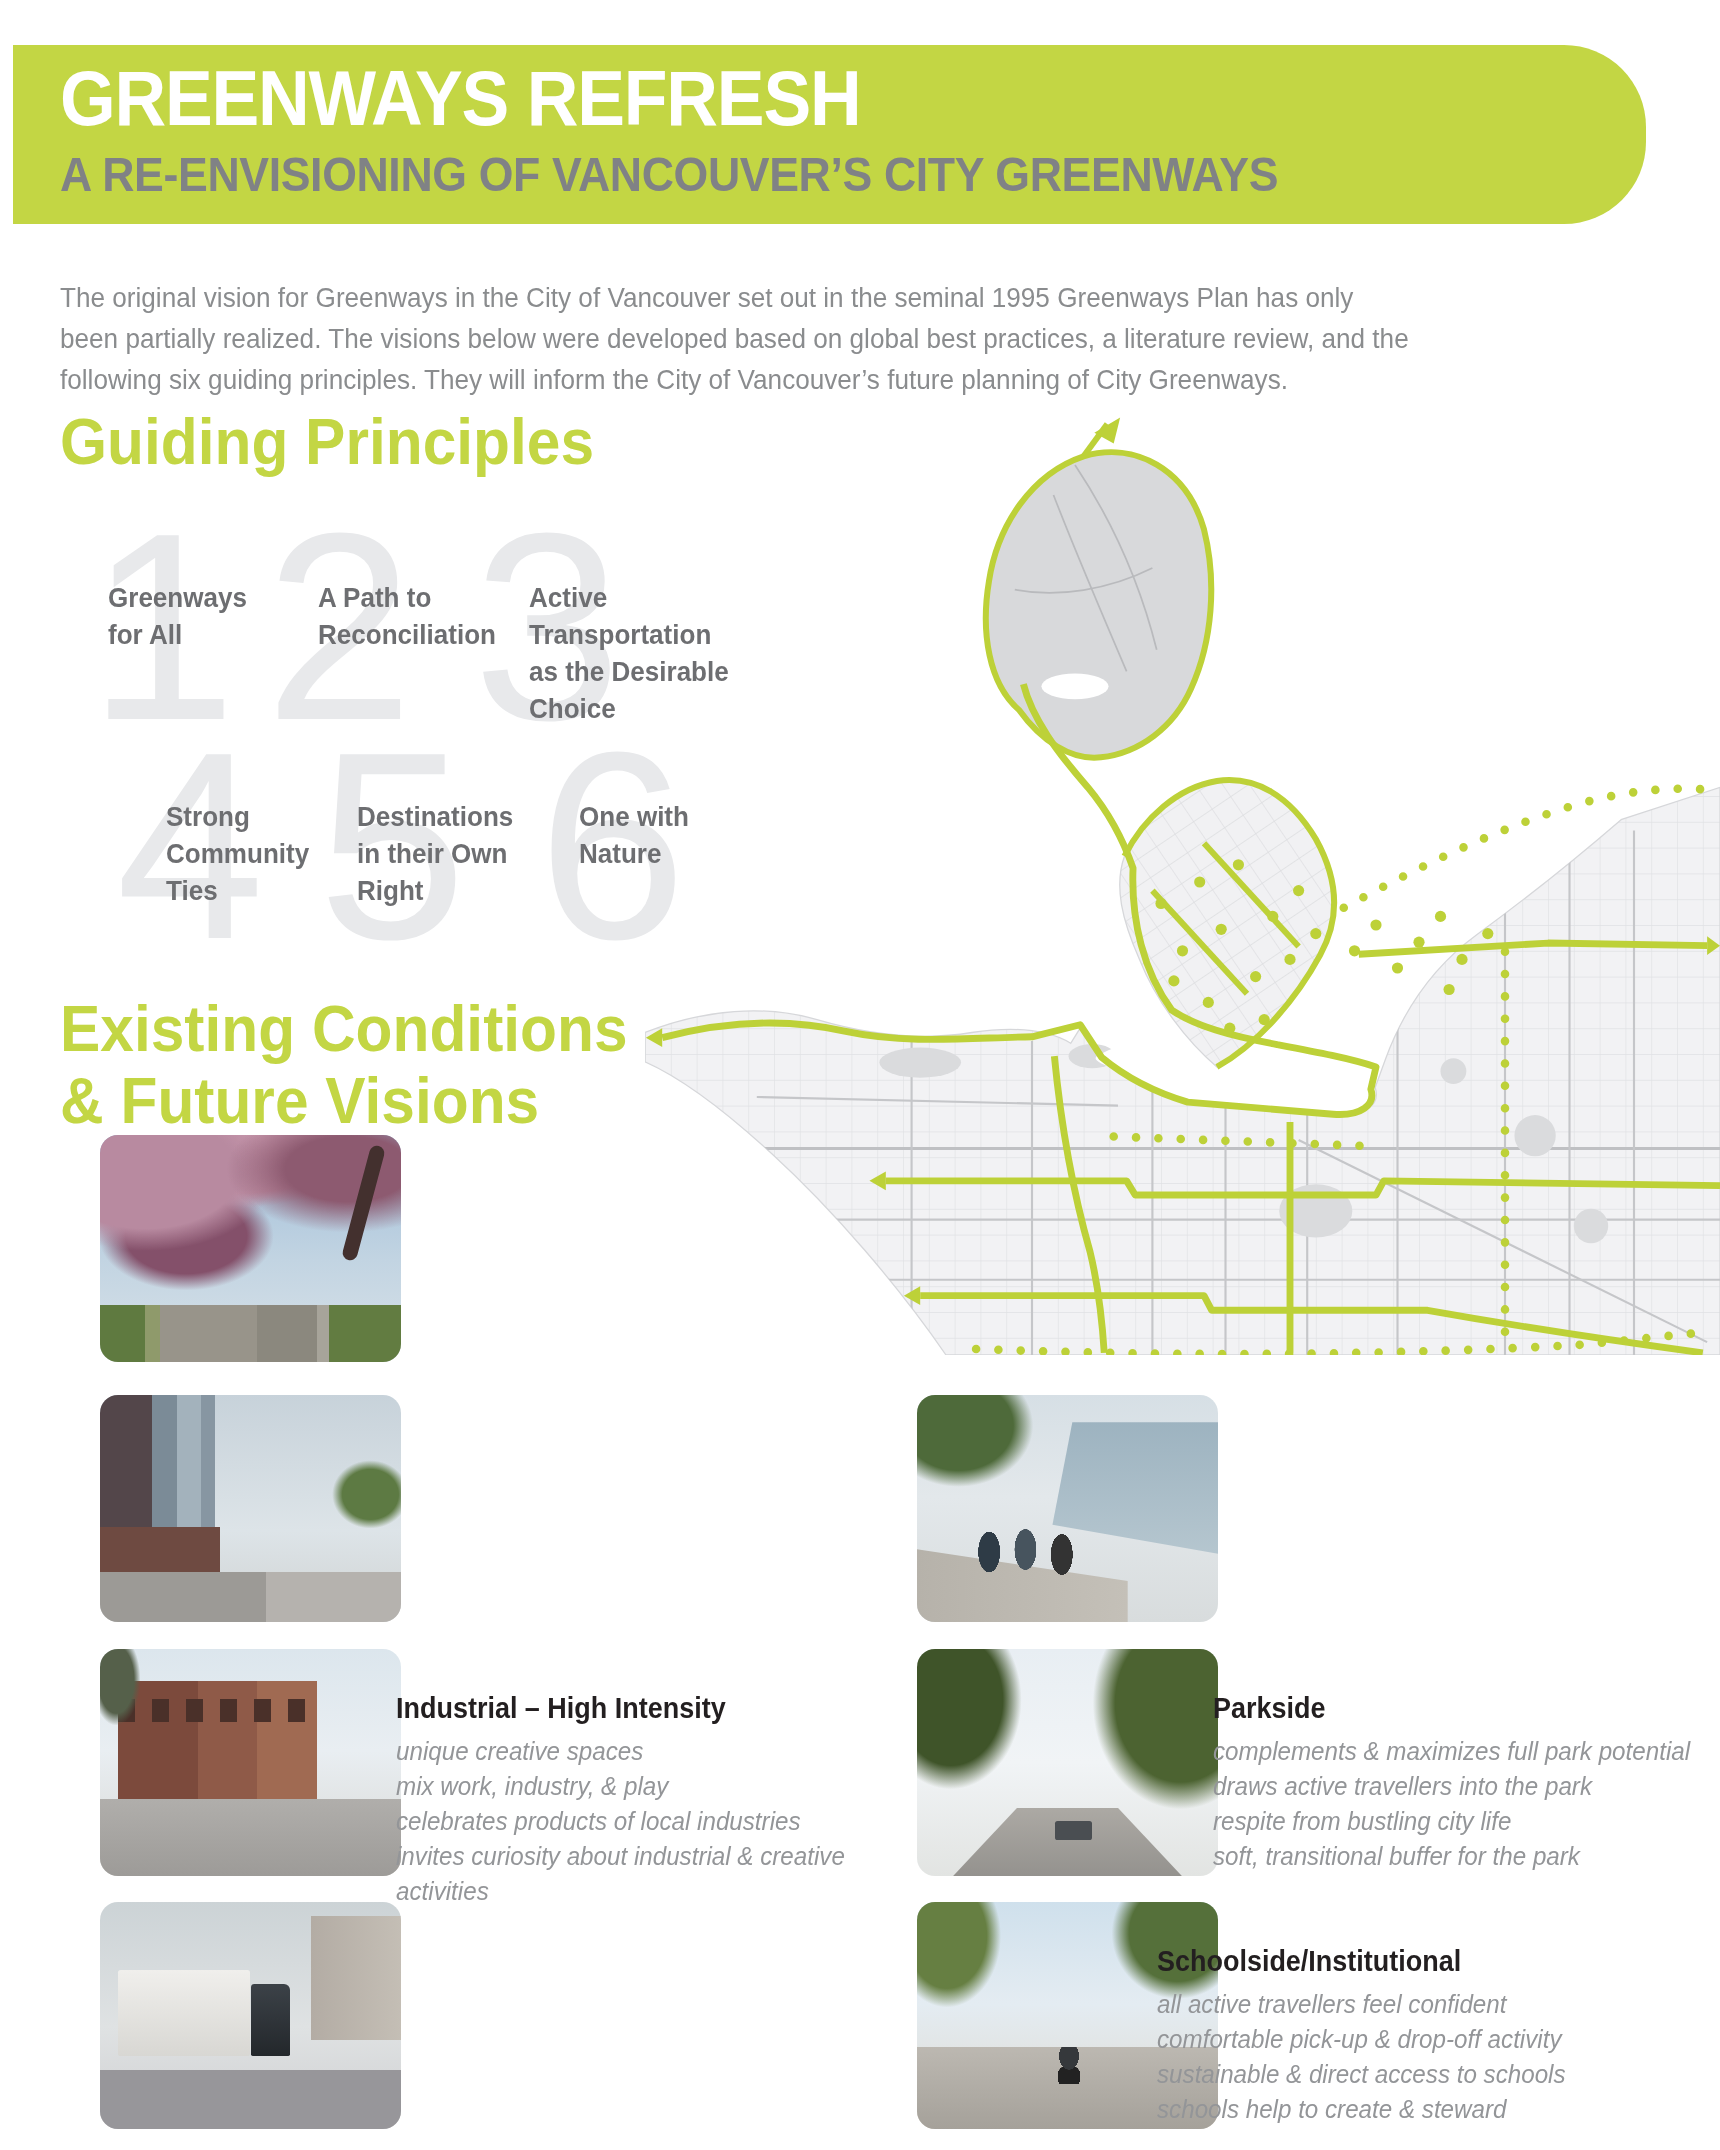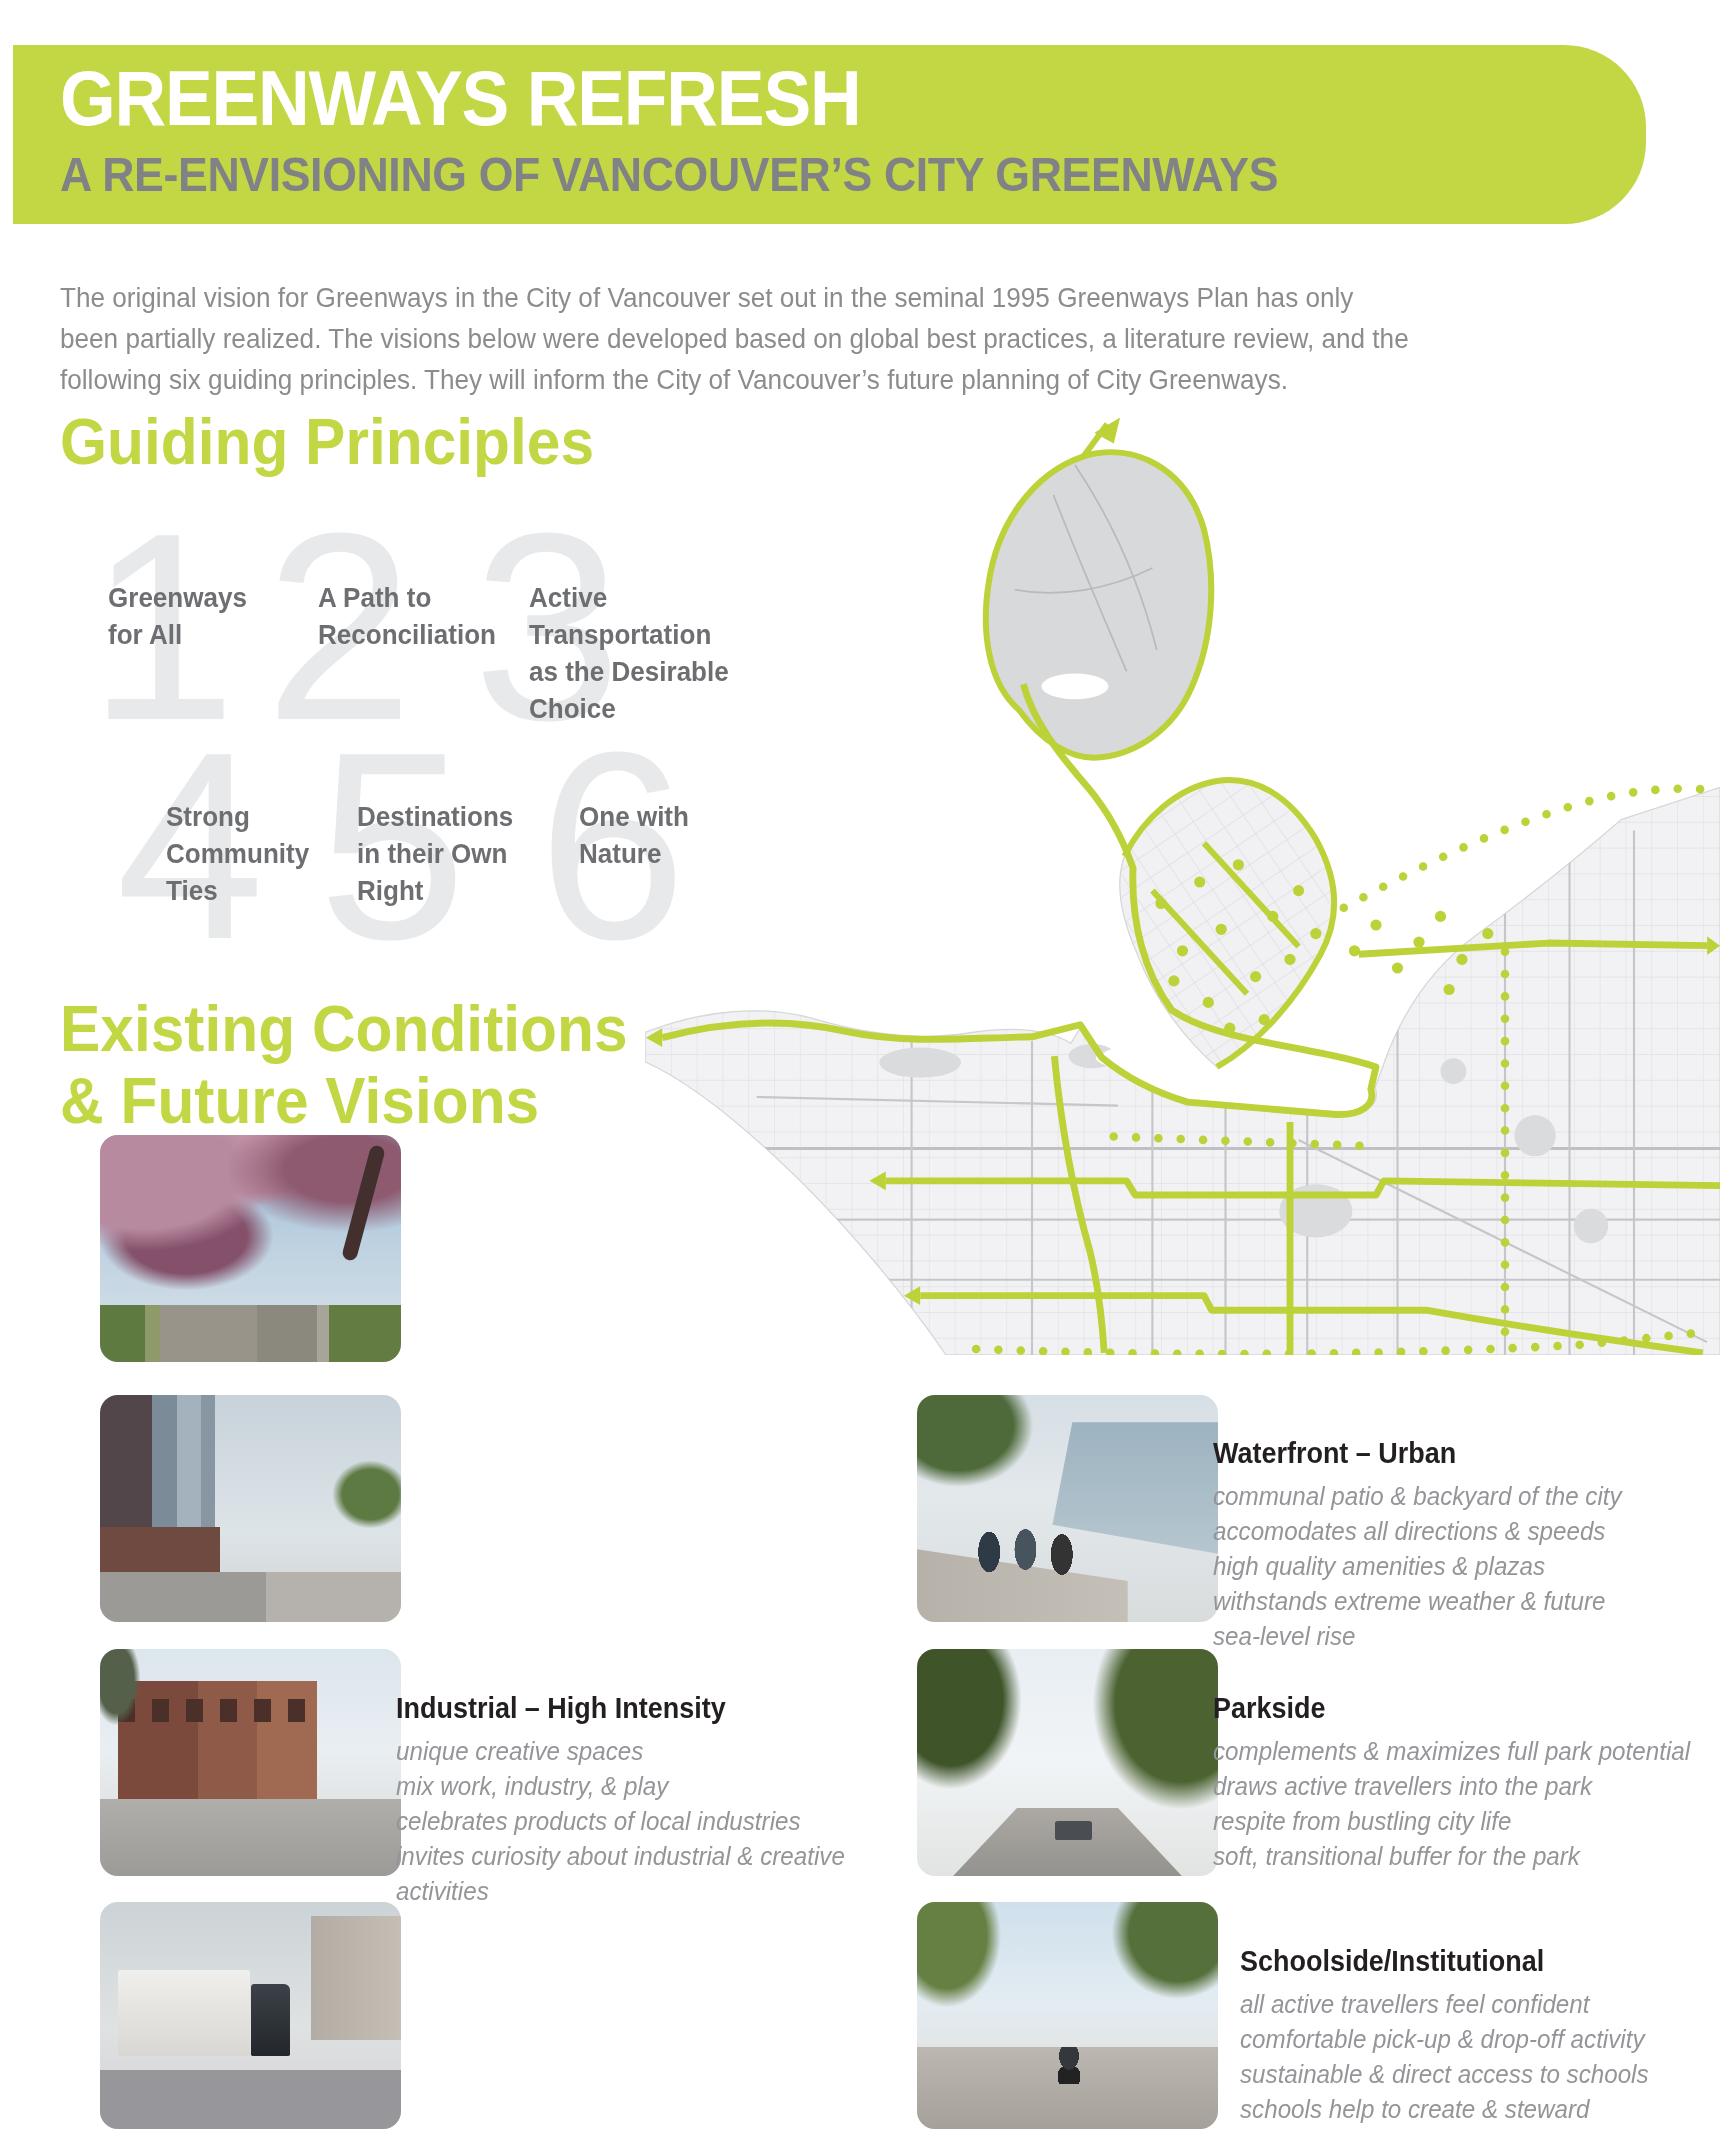--- a/index.html
+++ b/index.html
@@ -262,24 +262,20 @@
     <div class="l5"></div>
   </figure>
 
   <figure class="photo c6" style="left:877px;top:1388px;">
     <div class="l1"></div>
     <div class="l2"></div>
     <div class="l3"></div>
     <div class="l4"></div>
     <div class="l5"></div>
   </figure>
-  <div class="card-text" style="left:1213px;top:1438px;">
-    <h3 class="ctitle cond nowrap">Waterfront – Urban</h3>
-    <div class="clines cond nowrap">communal patio &amp; backyard of the city<br>accomodates all directions &amp; speeds<br>high quality amenities &amp; plazas<br>withstands extreme weather &amp; future<br>sea-level rise</div>
-  </div>
 
   <figure class="photo c3" style="left:60px;top:1642px;">
     <div class="l1"></div>
     <div class="l2"></div>
     <div class="l3"></div>
     <div class="l4"></div>
     <div class="l5"></div>
   </figure>
   <div class="card-text" style="left:396px;top:1693px;">
     <h3 class="ctitle cond nowrap">Industrial – High Intensity</h3>
@@ -306,19 +302,19 @@
     <div class="l5"></div>
   </figure>
 
   <figure class="photo c8" style="left:877px;top:1895px;">
     <div class="l1"></div>
     <div class="l2"></div>
     <div class="l3"></div>
     <div class="l4"></div>
     <div class="l5"></div>
   </figure>
-  <div class="card-text" style="left:1240px;top:1946px;">
+  <div class="card-text" style="left:1157px;top:1946px;">
     <h3 class="ctitle cond nowrap">Schoolside/Institutional</h3>
     <div class="clines cond nowrap">all active travellers feel confident<br>comfortable pick-up &amp; drop-off activity<br>sustainable &amp; direct access to schools<br>schools help to create &amp; steward</div>
   </div>
 
 </div>
 
 
 </body></html>

